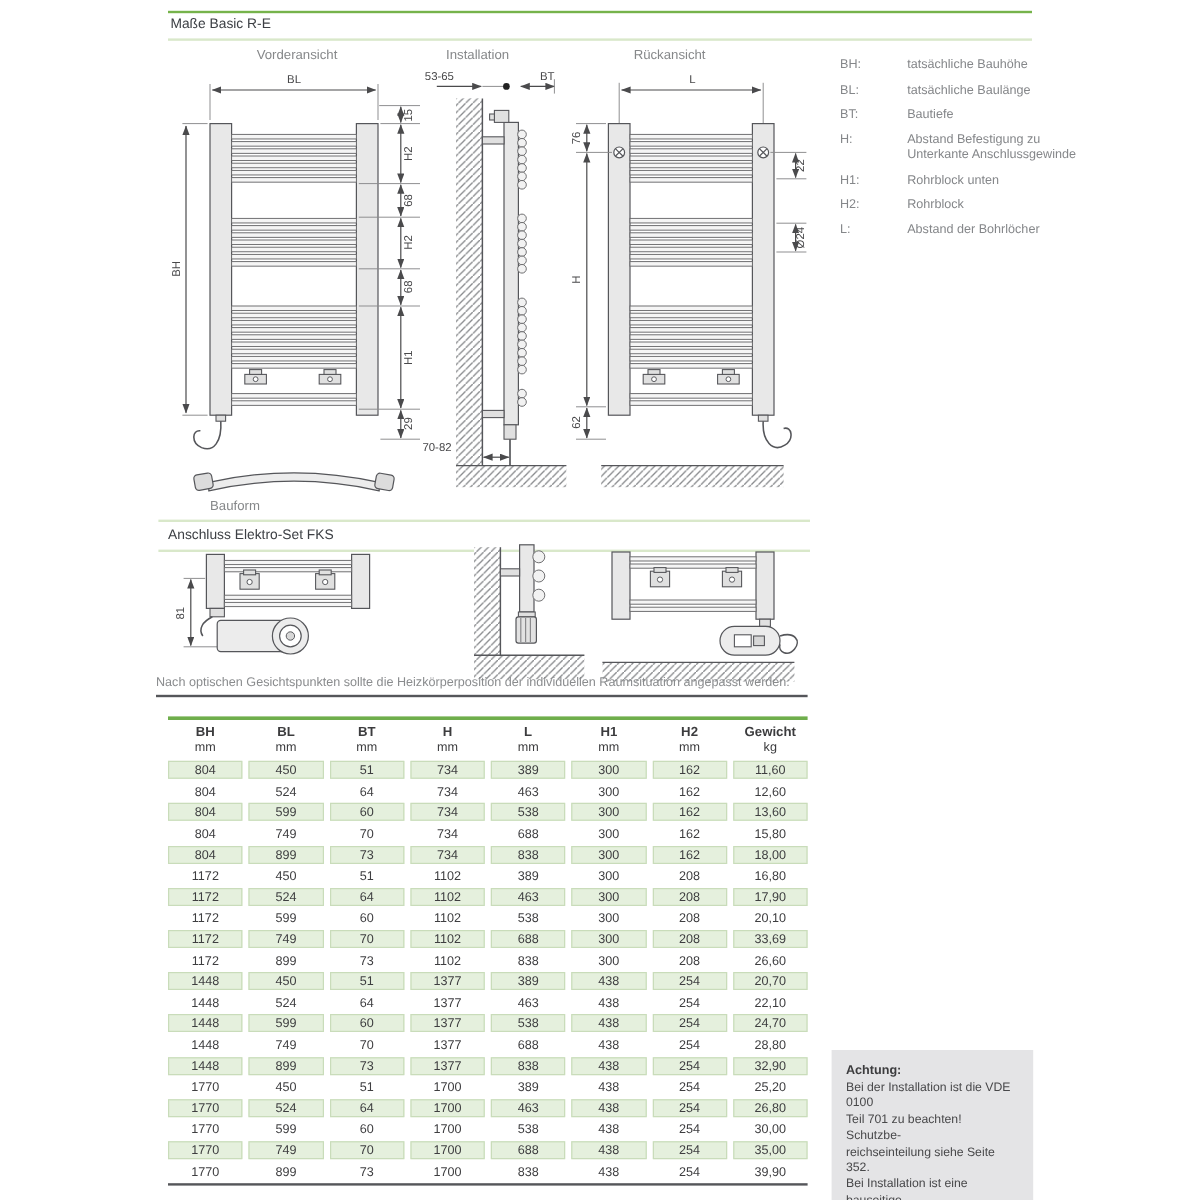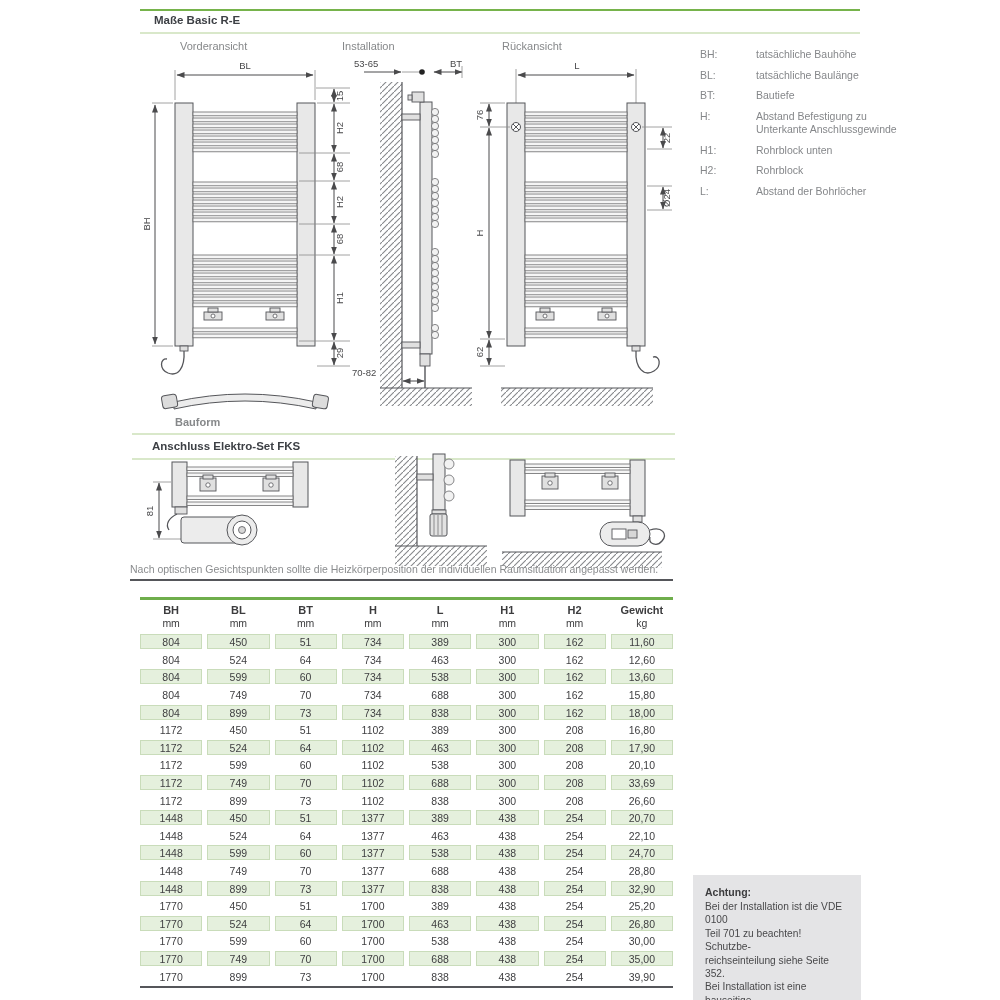--- a/index.html
+++ b/index.html
@@ -1,20 +1,20 @@
 <!DOCTYPE html>
 <html><head>
 <meta charset="utf-8">
 <style>
   html,body{margin:0;padding:0;background:#fff;}
   .page{position:relative;width:1000px;height:1000px;background:#ffffff;overflow:hidden;
         font-family:"Liberation Sans","DejaVu Sans",sans-serif;color:#3e3e40;}
   .abs{position:absolute;}
-  .sect-title{font-size:11.5px;font-weight:bold;color:#3d4045;margin-left:12px;}
-  .view-label{font-size:11px;color:#86888a;}
+  .sect-title{font-size:11.5px;font-weight:normal;color:#3d4045;}
+  .view-label{font-size:11px;color:#86888a;text-align:center;}
   .gline-strong{height:2px;background:#76b34b;}
   .gline-light{height:2px;background:#d9e8ca;}
   .rule-dark{height:2px;background:#55565a;}
   
   .legend{display:flex;flex-direction:column;row-gap:7px;}
   .lrow{display:flex;font-size:10.5px;color:#85878a;line-height:13.5px;}
   .lkey{width:56px;flex:none;}
   .lval{white-space:pre-line;}
   
   .note{font-size:10.5px;color:#8a8c8e;}
@@ -179,21 +179,21 @@
       <rect class="part-fill" x="42" y="290" width="8" height="5"></rect>
       <path d="M46,295 C47,312 40,321 30,317 C21,313 22,302 29,303" fill="none" stroke="#55565a" stroke-width="1.3"></path>
     </g>
 
     <g>
       <path d="M36,346 Q107,330 178,346 L178,353 Q107,337 36,353 Z" fill="#ececec" stroke="#55565a" stroke-width="1"></path>
       <rect x="24" y="339" width="15" height="13" rx="3" fill="#dcdcdc" stroke="#55565a" stroke-width="1" transform="rotate(-10 31 345)"></rect>
       <rect x="175" y="339" width="15" height="13" rx="3" fill="#dcdcdc" stroke="#55565a" stroke-width="1" transform="rotate(10 182 345)"></rect>
     </g>
   </svg>
-  <div class="abs view-label" style="left:175px;top:416px;font-weight:bold;">Bauform</div>
+  <div class="abs view-label" style="left:175px;top:416px;">Bauform</div>
 
   <svg class="abs" style="left:352px;top:56px;" width="122" height="352" viewBox="0 0 122 352">
     <text class="dlbl" x="2" y="11">53-65</text>
     <line class="dim" x1="12" y1="16" x2="49" y2="16" marker-end="url(#arr)"></line>
     <line class="thin" x1="50" y1="16" x2="70" y2="16"></line>
     <circle cx="70" cy="16" r="2.8" fill="#222"></circle>
     <line class="dim" x1="82" y1="16" x2="110" y2="16" marker-start="url(#arr)" marker-end="url(#arr)"></line>
     <line class="thin" x1="110" y1="10" x2="110" y2="22"></line>
     <text class="dlbl" x="98" y="11">BT</text>
 

